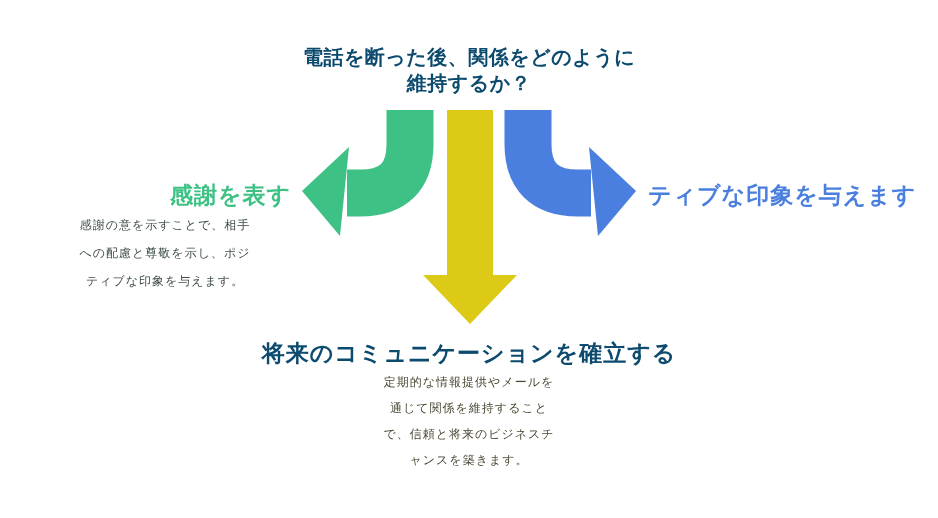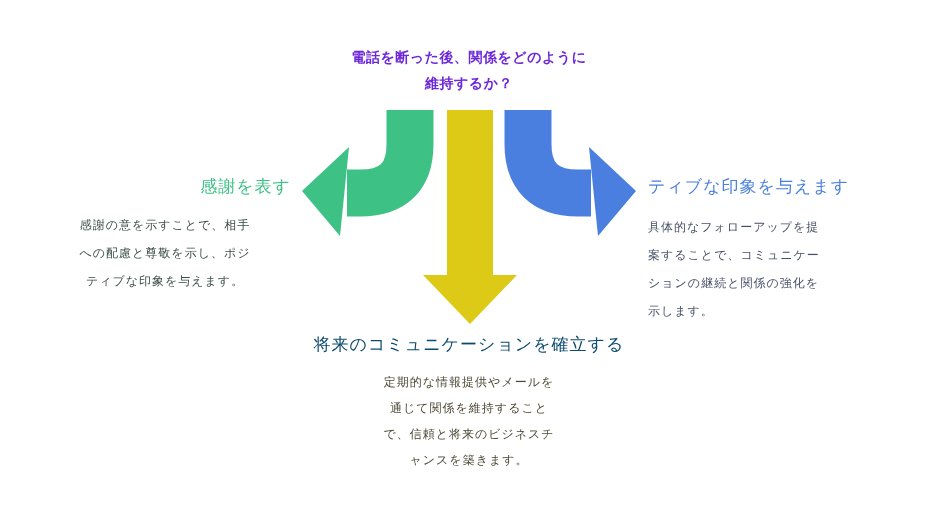--- a/index.html
+++ b/index.html
@@ -15,32 +15,33 @@
   .pre { white-space: pre-line; }
   .arrows-svg {
     position: absolute;
     top: 0; left: 0;
     width: 938px; height: 518px;
   }
   .main-title {
     position: absolute;
     top: 44px; left: 0; right: 0;
     text-align: center;
-    font-size: 14px;
+    font-size: 20px;
     line-height: 26px;
     font-weight: bold;
     letter-spacing: 0.5px;
-    color: #6d28d9;
+    color: #0c4a6e;
   }
   .heading {
     position: absolute;
-    font-size: 17px;
-    font-weight: normal;
+    font-size: 23px;
+    font-weight: bold;
     letter-spacing: 1px;
     line-height: 22px;
+    margin-top: 8px;
   }
   .body-text {
     position: absolute;
     font-size: 12px;
     letter-spacing: 1px;
     line-height: 28px;
   }
   .left-heading  { top: 176px; left: 28px; width: 263px; text-align: right; color: #3ec185; }
   .left-body     { top: 211px; left: 24px; width: 282px; text-align: center; color: #3e4d48; }
   .right-heading { top: 176px; left: 648px; width: 270px; text-align: left; color: #4a7fdf; }
@@ -70,24 +71,20 @@
 
   <div class="main-title pre">電話を断った後、関係をどのように
 維持するか？</div>
 
   <div class="heading left-heading">感謝を表す</div>
   <div class="body-text left-body pre">感謝の意を示すことで、相手
 への配慮と尊敬を示し、ポジ
 ティブな印象を与えます。</div>
 
   <div class="heading right-heading">ティブな印象を与えます</div>
-  <div class="body-text right-body pre">具体的なフォローアップを提
-案することで、コミュニケー
-ションの継続と関係の強化を
-示します。</div>
 
   <div class="heading bottom-heading">将来のコミュニケーションを確立する</div>
   <div class="body-text bottom-body pre">定期的な情報提供やメールを
 通じて関係を維持すること
 で、信頼と将来のビジネスチ
 ャンスを築きます。</div>
 
 </div>
 
 </body></html>

